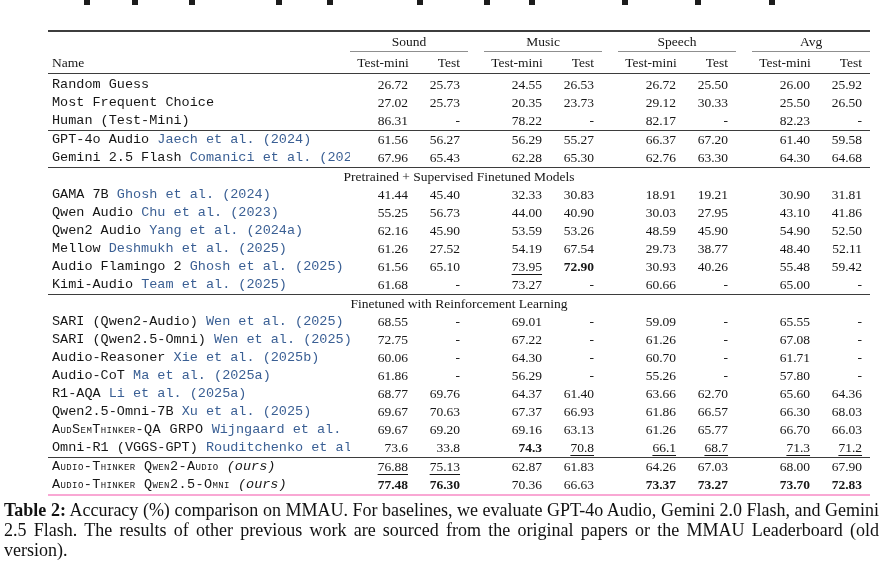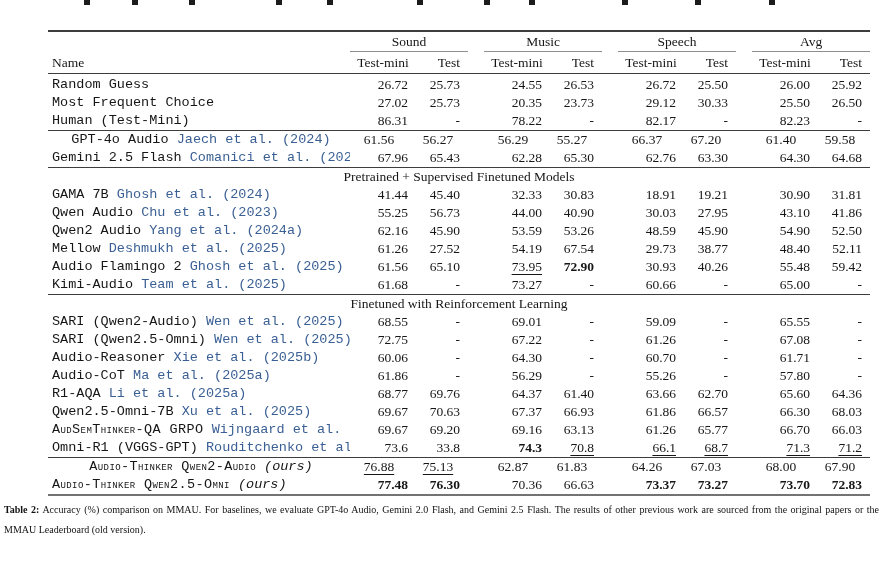--- a/index.html
+++ b/index.html
@@ -7,53 +7,53 @@
     position:relative; width:883px; height:572px; background:#ffffff;
     font-family:"Liberation Serif","DejaVu Serif",serif; color:#161616;
     overflow:hidden;
   }
   
   .frag{position:absolute;top:0;height:5px;width:6px;background:#1c1c1c;}
 
   table.results{
     position:absolute; left:48px; top:30px; width:822px;
     border-collapse:collapse; table-layout:fixed;
-    border-top:2px solid #3d3d3d; border-bottom:2px solid #737373;
+    border-top:2px solid #3d3d3d; border-bottom:2px solid #f9a8d4;
     font-size:13.5px;
   }
   col.c-name{width:302px;}
   col.c-tm{width:66px;} col.c-t{width:52px;} col.c-gap{width:16px;}
 
   th,td{padding:0; line-height:18px; font-weight:normal; vertical-align:bottom; overflow:hidden; white-space:nowrap;}
   thead tr.grp-row th{line-height:19px;}
   thead tr.sub-row th{line-height:21px; border-bottom:1.5px solid #3d3d3d;}
   th.grp{text-align:center; border-bottom:1.5px solid #8f8f8f;}
   th.gapc{border-bottom-color:transparent;}
   thead tr.grp-row th.gapc, thead tr.grp-row th.name-h{border-bottom:none;}
   thead tr.sub-row th.gapc{border-bottom:1.5px solid #3d3d3d;}
   th.name-h{text-align:left; padding-left:4px;}
   th.sub-tm{}
   th.sub-t{text-align:right; padding-right:8px;}
 
   td.name-cell{text-align:left; padding-left:4px;font-family:Liberation Mono, monospace;}
   td.num{text-align:right; padding-right:8px;}
   td.gap{}
   td.section-header{text-align:center;}
-  tr.sect td{border-top:1px solid #3d3d3d;text-align:center;}
+  tr.sect td{border-top:1px solid #3d3d3d;}
   tbody tr:first-child td{padding-top:2px;}
 
   .cite{color:#3a5f94; cursor:pointer;}
   .sc{font-variant:small-caps; letter-spacing:0.4px;}
   .ours{font-style:italic;}
   td.best{font-weight:bold;}
   td.second{text-decoration:underline; text-underline-offset:2.5px;}
 
   .caption{
     position:absolute; left:4px; top:500px; width:875px;
-    font-size:10px; line-height:20px; text-align:justify; color:#111;
+    font-size:18px; line-height:20px; text-align:justify; color:#111;
   }
   .caption b{font-weight:bold;}
 </style>
 </head>
 <body>
 
 <div class="page">
 
   <div>
     <i class="frag" style="left:84px"></i>

